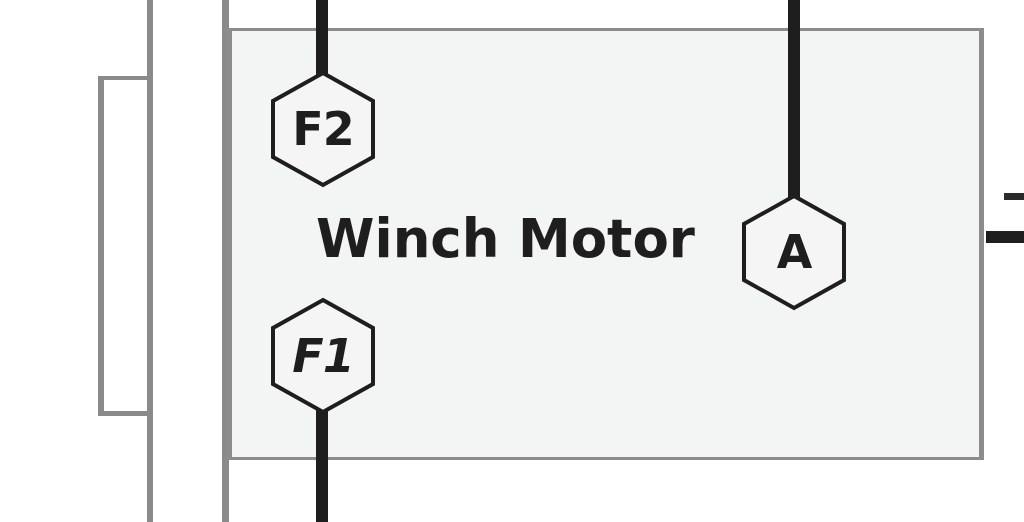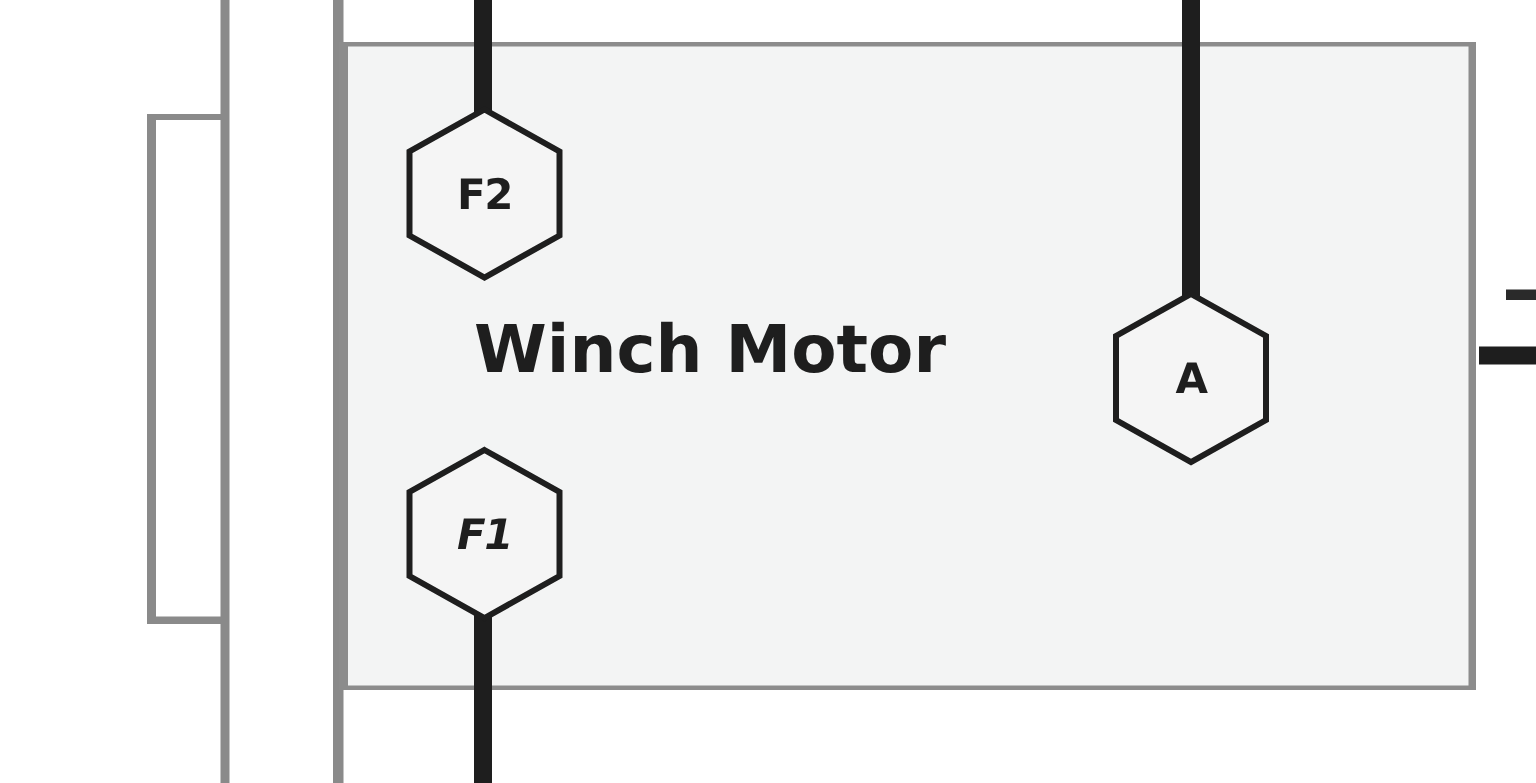--- a/index.html
+++ b/index.html
@@ -11,25 +11,25 @@
     .motor-box {
       position: absolute; left: 226px; top: 28px; width: 758px; height: 432px;
       background: #f3f4f4; border: 3px solid #8c8c8c; box-sizing: border-box;
       border-left-width: 6px; border-right-width: 5px;
     }
     .terminal { position: absolute; width: 108px; height: 118px; }
     .terminal svg { position: absolute; left: 0; top: 0; }
     .terminal-label {
       position: absolute; left: 0; top: 0; width: 100%; height: 100%;
       display: flex; align-items: center; justify-content: center;
-      font-weight: bold; font-size: 28px; color: #1e1e1e; letter-spacing: -1px;
+      font-weight: bold; font-size: 46px; color: #1e1e1e; letter-spacing: -1px;
     }
     .motor-label {
       position: absolute; left: 316px; top: 208px;
-      font-weight: bold; font-size: 44px; color: #1e1e1e; letter-spacing: 0px;
+      font-weight: bold; font-size: 53px; color: #1e1e1e; letter-spacing: 0px;
       white-space: nowrap;
     }
     .minus-mark { position: absolute; left: 1004px; top: 193px; width: 20px; height: 7px; background: #2a2a2a; }
   </style>
 </head>
 <body>
 
 <div class="abs gray-line" style="left:98px; top:77px; width:6px; height:338px;"></div>
 <div class="abs gray-line" style="left:98px; top:76px; width:52px; height:4px;"></div>
 <div class="abs gray-line" style="left:98px; top:411px; width:52px; height:5px;"></div>

